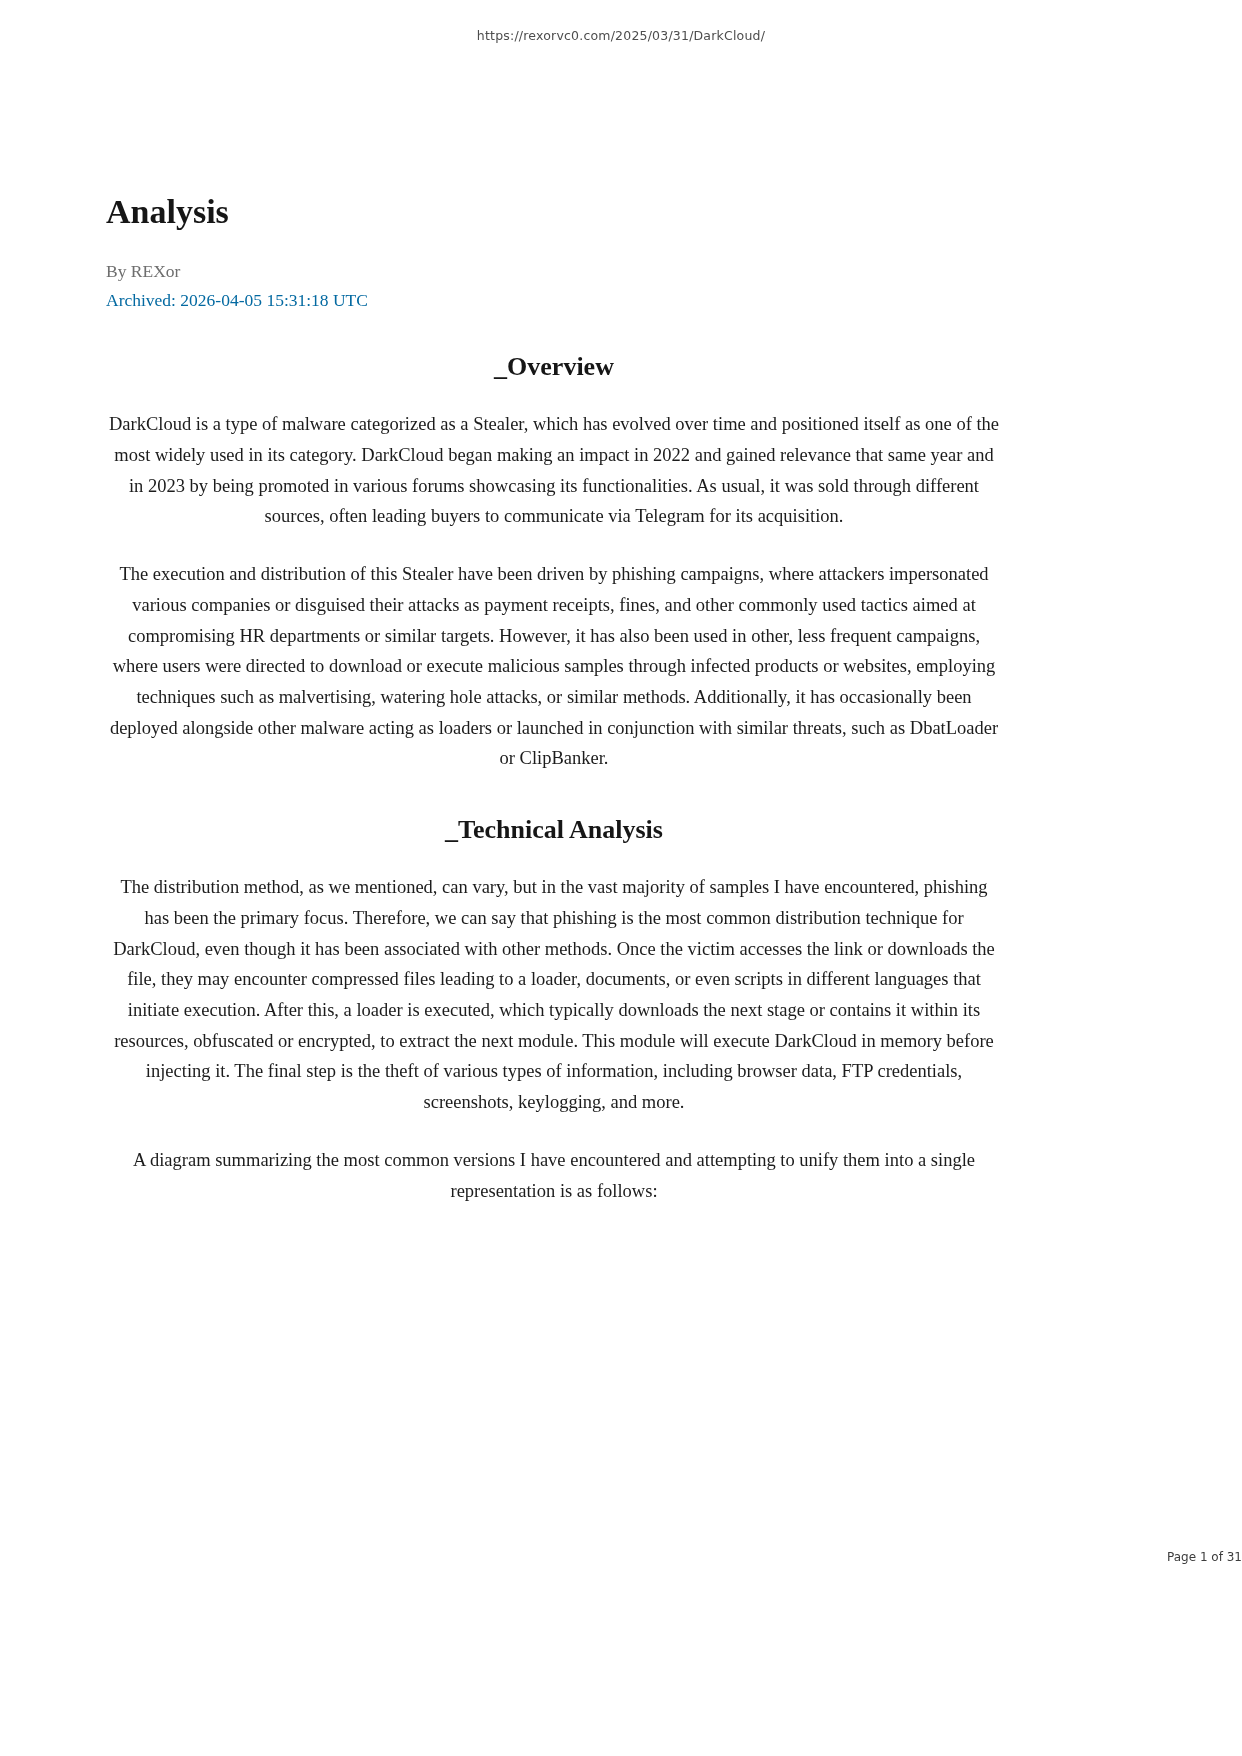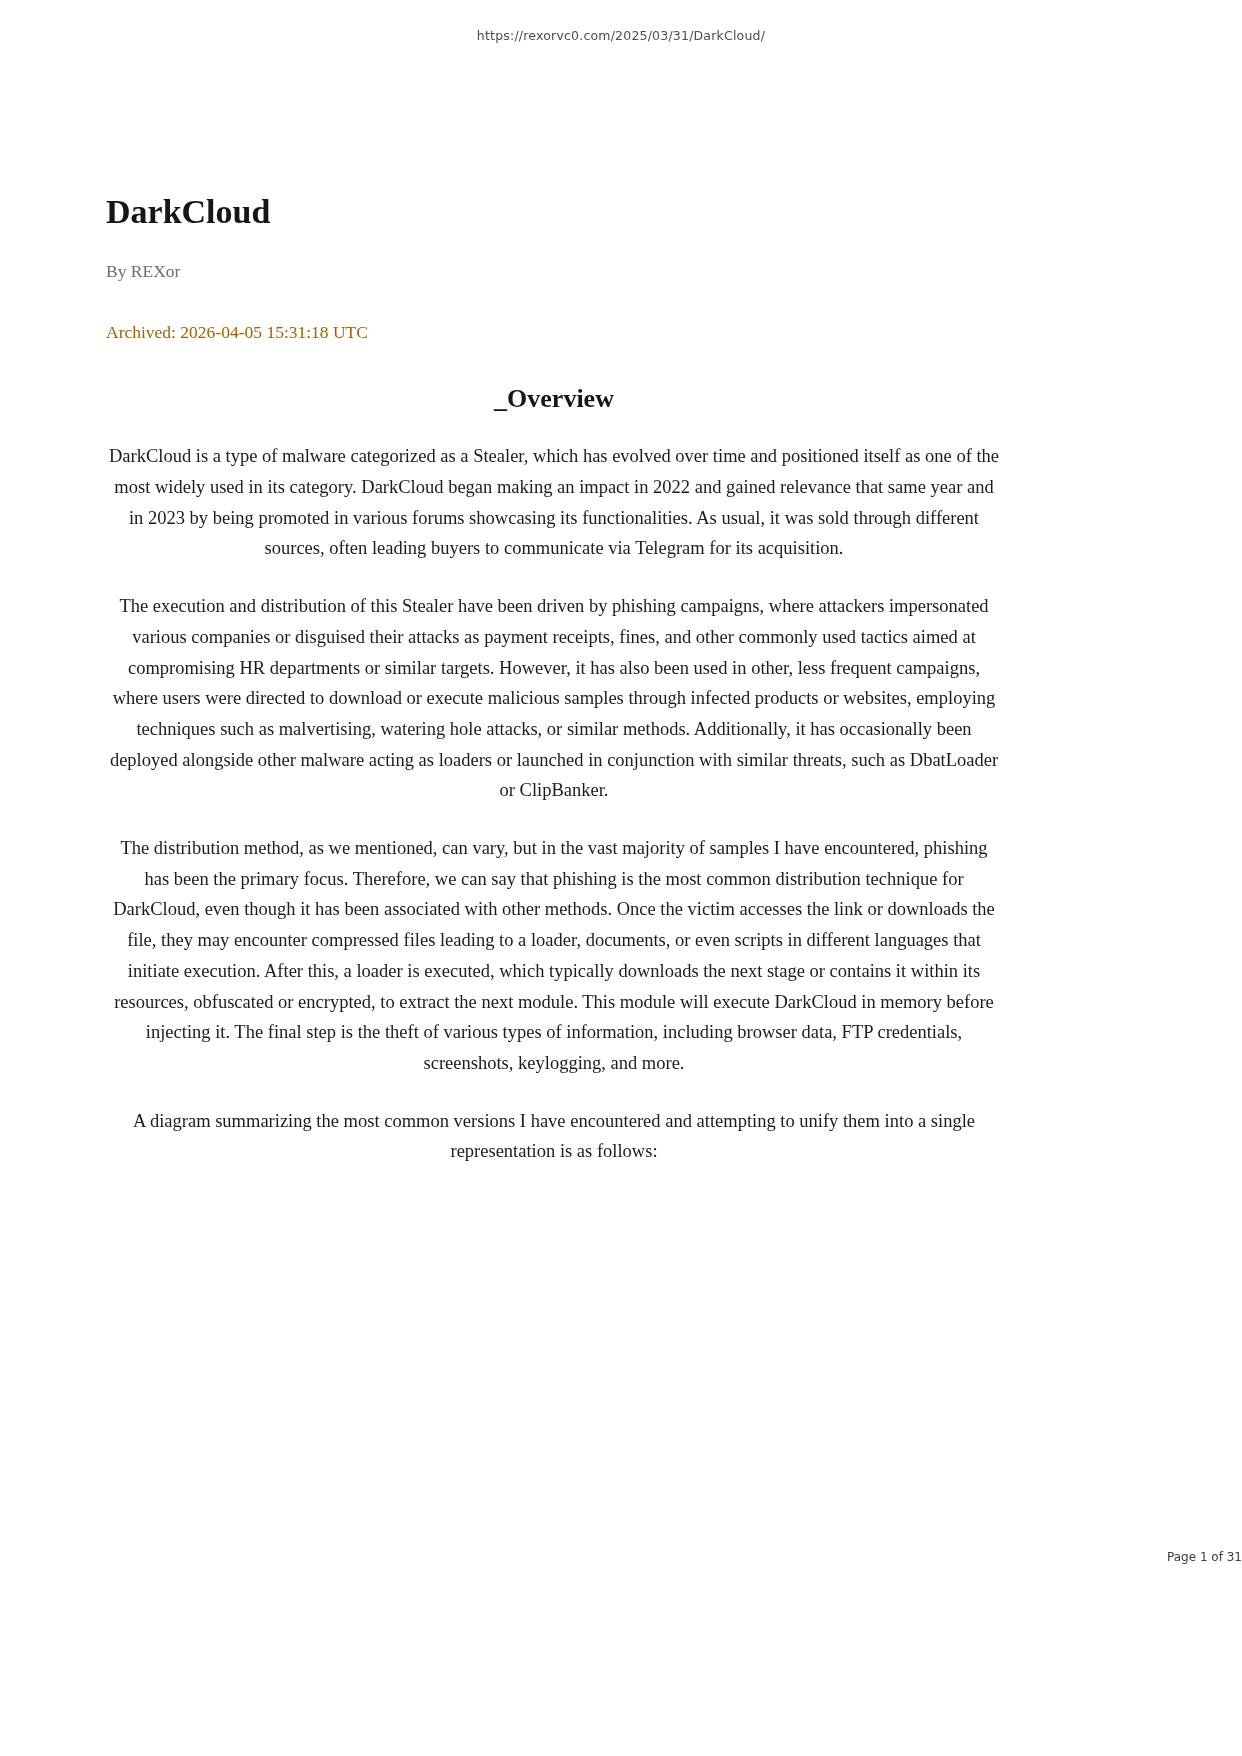--- a/index.html
+++ b/index.html
@@ -39,23 +39,23 @@
     font-size: 34px;
     line-height: 1.15;
     color: #161616;
   }
   .byline {
     margin: 30px 0 4px 0;
     font-size: 17.5px;
     color: #6e6e6e;
   }
   .archived {
-    margin: 40px 0 0 0;
+    margin: 8px 0 0 0;
     font-size: 17.5px;
-    color: #a16207;
+    color: #0369a1;
   }
   .section-heading {
     margin: 40px 0 0 0;
     font-family: "Liberation Serif", serif;
     font-weight: bold;
     font-size: 26px;
     line-height: 1.2;
     color: #161616;
     text-align: center;
   }
@@ -79,32 +79,33 @@
 </style>
 </head>
 <body>
 
 <div class="page">
 
   <div class="top-url">https://rexorvc0.com/2025/03/31/DarkCloud/</div>
 
   <div class="content">
 
-    <h1 class="article-title">DarkCloud</h1>
+    <h1 class="article-title">Analysis</h1>
 
     <p class="byline">By REXor</p>
 
     <p class="archived">Archived: 2026-04-05 15:31:18 UTC</p>
 
     <h2 class="section-heading">_Overview</h2>
 
     <p class="body-paragraph">DarkCloud is a type of malware categorized as a Stealer, which has evolved over time and positioned itself as one of the most widely used in its category. DarkCloud began making an impact in 2022 and gained relevance that same year and in 2023 by being promoted in various forums showcasing its functionalities. As usual, it was sold through different sources, often leading buyers to communicate via Telegram for its acquisition.</p>
 
     <p class="body-paragraph">The execution and distribution of this Stealer have been driven by phishing campaigns, where attackers impersonated various companies or disguised their attacks as payment receipts, fines, and other commonly used tactics aimed at compromising HR departments or similar targets. However, it has also been used in other, less frequent campaigns, where users were directed to download or execute malicious samples through infected products or websites, employing techniques such as malvertising, watering hole attacks, or similar methods. Additionally, it has occasionally been deployed alongside other malware acting as loaders or launched in conjunction with similar threats, such as DbatLoader or ClipBanker.</p>
 
+    <h2 class="section-heading">_Technical Analysis</h2>
 
     <p class="body-paragraph">The distribution method, as we mentioned, can vary, but in the vast majority of samples I have encountered, phishing has been the primary focus. Therefore, we can say that phishing is the most common distribution technique for DarkCloud, even though it has been associated with other methods. Once the victim accesses the link or downloads the file, they may encounter compressed files leading to a loader, documents, or even scripts in different languages that initiate execution. After this, a loader is executed, which typically downloads the next stage or contains it within its resources, obfuscated or encrypted, to extract the next module. This module will execute DarkCloud in memory before injecting it. The final step is the theft of various types of information, including browser data, FTP credentials, screenshots, keylogging, and more.</p>
 
     <p class="body-paragraph">A diagram summarizing the most common versions I have encountered and attempting to unify them into a single representation is as follows:</p>
 
   </div>
 
   <div class="page-footer">Page 1 of 31</div>
 
 </div>

